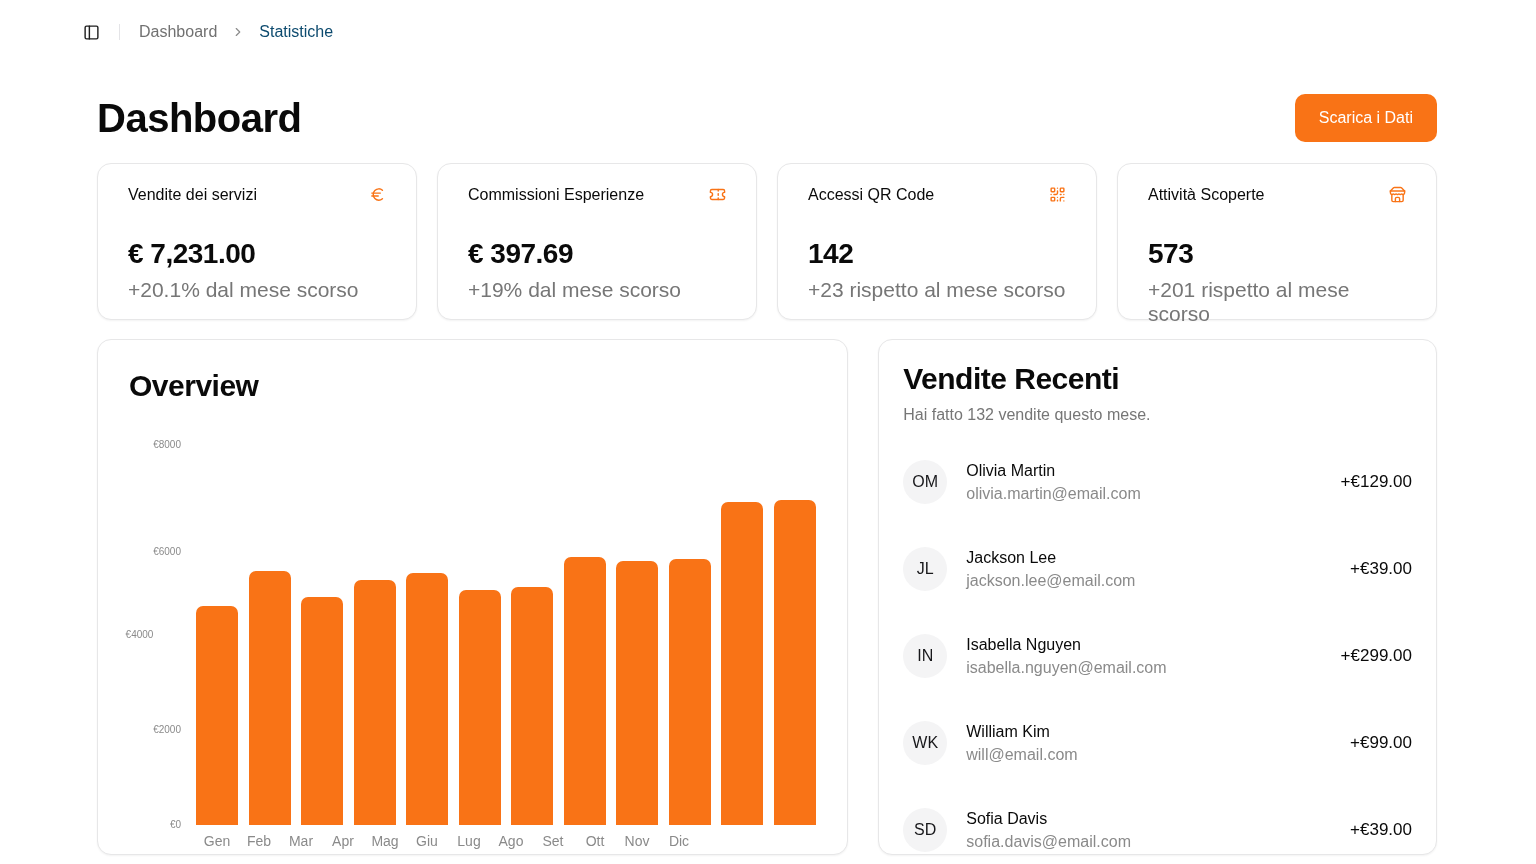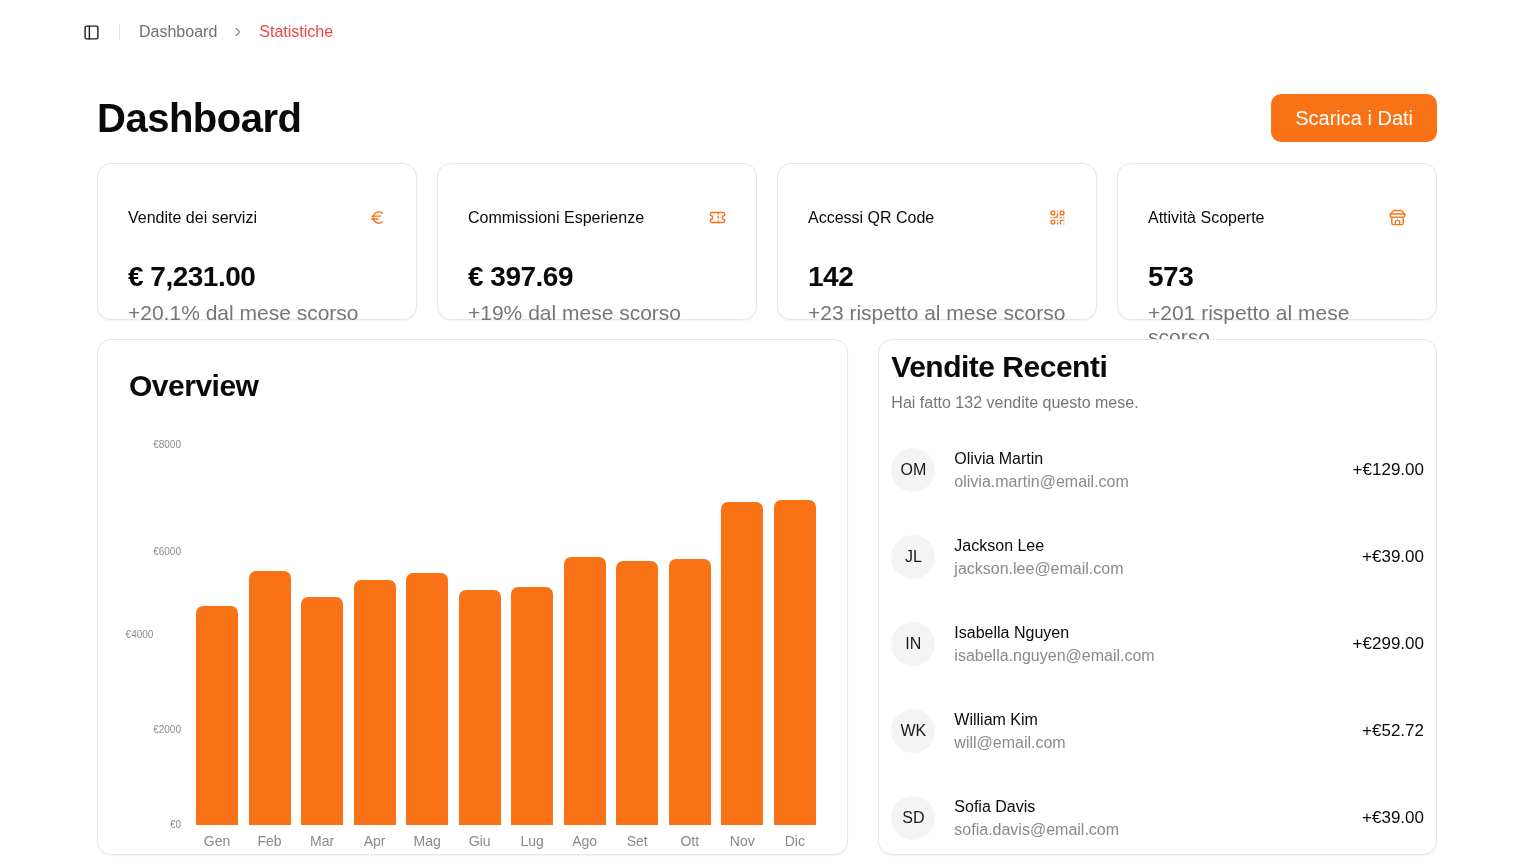--- a/index.html
+++ b/index.html
@@ -6,51 +6,51 @@
   * { margin:0; padding:0; box-sizing:border-box; }
   html,body { width:1536px; height:864px; overflow:hidden; }
   body { background:#fff; color:var(--ink); font-family:"Liberation Sans","DejaVu Sans",sans-serif; }
 
   
   .topbar { display:flex; align-items:center; height:16px; margin:24px 0 0 82px; }
   .trigger-btn { width:18px; height:18px; border:none; background:none; cursor:pointer; display:flex; align-items:center; justify-content:center; color:#1f1f1f; }
   .topbar-divider { width:1px; height:16px; background:#e4e4e7; margin:0 19px 0 19px; }
   .crumb-link { font-size:16px; color:#717171; text-decoration:none; cursor:pointer; }
   .crumb-sep { color:#8c8c8c; margin:0 14px; display:flex; align-items:center; }
-  .crumb-current { font-size:16px; color:#ef4444; }
+  .crumb-current { font-size:16px; color:#0c4a6e; }
 
   
   .title-row { display:flex; justify-content:space-between; align-items:center; margin:54px 99px 0 97px; }
   .page-title { font-size:40px; font-weight:700; letter-spacing:-0.5px; }
-  .primary-btn { background:var(--accent); color:#fff; border:none; border-radius:10px; height:48px; padding:0 24px; font-size:20px; font-family:inherit; cursor:pointer; }
+  .primary-btn { background:var(--accent); color:#fff; border:none; border-radius:10px; height:48px; padding:0 24px; font-size:16px; font-family:inherit; cursor:pointer; }
 
   
   .stats-row { display:grid; grid-template-columns:repeat(4,1fr); gap:20px; margin:21px 99px 0 97px; }
   .card { background:#fff; border:1px solid var(--border); border-radius:14px; box-shadow:0 1px 2px rgba(0,0,0,.05); }
-  .stat-card { height:157px; padding:44px 30px; }
+  .stat-card { height:157px; padding:21px 30px; }
   .stat-head { display:flex; justify-content:space-between; align-items:flex-start; }
   .stat-label { font-size:16px; font-weight:500; line-height:20px; }
   .stat-icon { color:var(--accent); flex:none; margin-top:1px; }
   .stat-value { margin-top:34px; font-size:28px; font-weight:700; letter-spacing:-0.5px; line-height:30px; }
   .stat-change { margin-top:9px; font-size:21px; color:var(--muted); }
 
   
   .content-row { display:flex; gap:30px; margin:19px 99px 0 97px; }
   .overview-card { width:756px; height:516px; position:relative; overflow:hidden; }
   .section-title { font-size:30px; font-weight:700; letter-spacing:-0.5px; line-height:30px; }
   .overview-title { position:absolute; left:31px; top:31px; }
   .y-axis { position:absolute; left:0; top:0; width:83px; height:485px; }
   .ytick { position:absolute; right:0; width:100%; text-align:right; font-size:10px; line-height:16px; color:var(--tick); }
   .bars { position:absolute; left:98px; top:105px; width:620px; height:380px; display:flex; justify-content:space-between; align-items:flex-end; }
   .bar { width:42px; background:var(--accent); border-radius:7px 7px 0 0; cursor:pointer; }
-  .x-axis { position:absolute; left:98px; top:493px; width:620px; display:flex; justify-content:space-between; }
+  .x-axis { position:absolute; left:98px; top:493px; width:620px; display:flex; }
   .xtick { width:42px; text-align:center; font-size:14px; color:var(--tick); }
 
   
-  .sales-card { width:562px; height:516px; padding:12px; overflow:hidden; }
+  .sales-card { width:562px; height:516px; padding:24px; overflow:hidden; }
   .sales-subtitle { margin-top:11px; font-size:16px; line-height:19px; color:var(--muted); }
   .sales-list { margin-top:36px; }
   .sale-row { display:flex; align-items:center; margin-bottom:43px; }
   .avatar { width:44px; height:44px; border-radius:50%; background:#f4f4f5; color:#18181b; display:flex; align-items:center; justify-content:center; font-size:16px; flex:none; }
   .sale-info { margin-left:19px; }
   .sale-name { font-size:16px; font-weight:500; line-height:21px; }
   .sale-email { font-size:16px; color:#8a8a8a; line-height:21px; margin-top:2px; }
   .sale-amount { margin-left:auto; font-size:17px; font-weight:500; }
 
   svg { display:block; }
@@ -227,21 +227,21 @@
         </div>
         <div class="sale-amount">+€299.00</div>
       </div>
 
       <div class="sale-row">
         <div class="avatar">WK</div>
         <div class="sale-info">
           <div class="sale-name">William Kim</div>
           <div class="sale-email">will@email.com</div>
         </div>
-        <div class="sale-amount">+€52.72</div>
+        <div class="sale-amount">+€99.00</div>
       </div>
 
       <div class="sale-row">
         <div class="avatar">SD</div>
         <div class="sale-info">
           <div class="sale-name">Sofia Davis</div>
           <div class="sale-email">sofia.davis@email.com</div>
         </div>
         <div class="sale-amount">+€39.00</div>
       </div>

